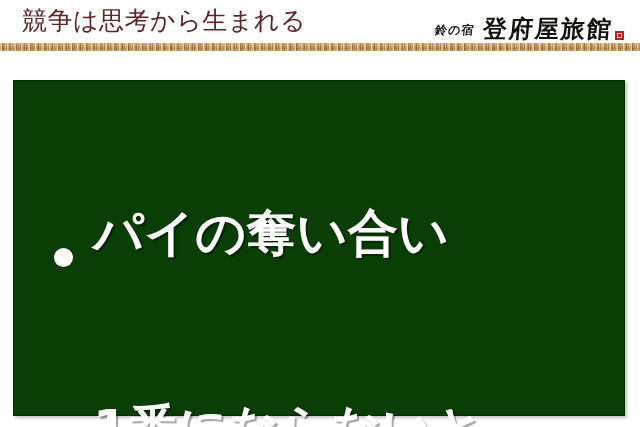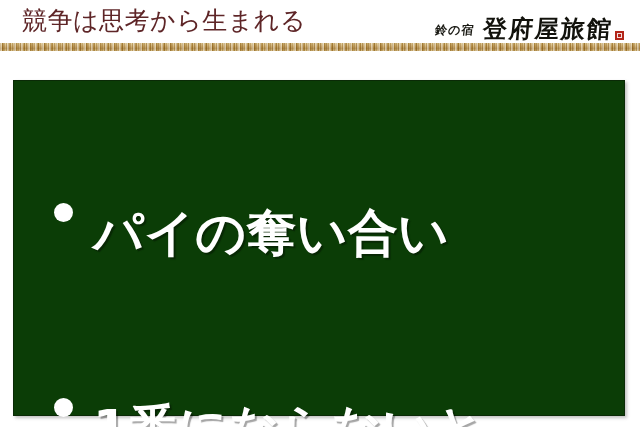--- a/index.html
+++ b/index.html
@@ -131,21 +131,21 @@
     width: 100%;
     height: 100%;
     padding: 0;
     margin: 0;
     list-style: none;
   }
   .bullet-item {
     position: absolute;
     left: 40px;
     display: flex;
-    align-items: flex-start;
+    align-items: flex-end;
     white-space: nowrap;
   }
   .bullet-item.row0 { top: 118px; }
   .bullet-item.row1 { top: 216px; }
   .bullet-item.row2 { top: 313px; }
   .bullet-dot {
     width: 19px;
     height: 19px;
     border-radius: 50%;
     background: #ffffff;

